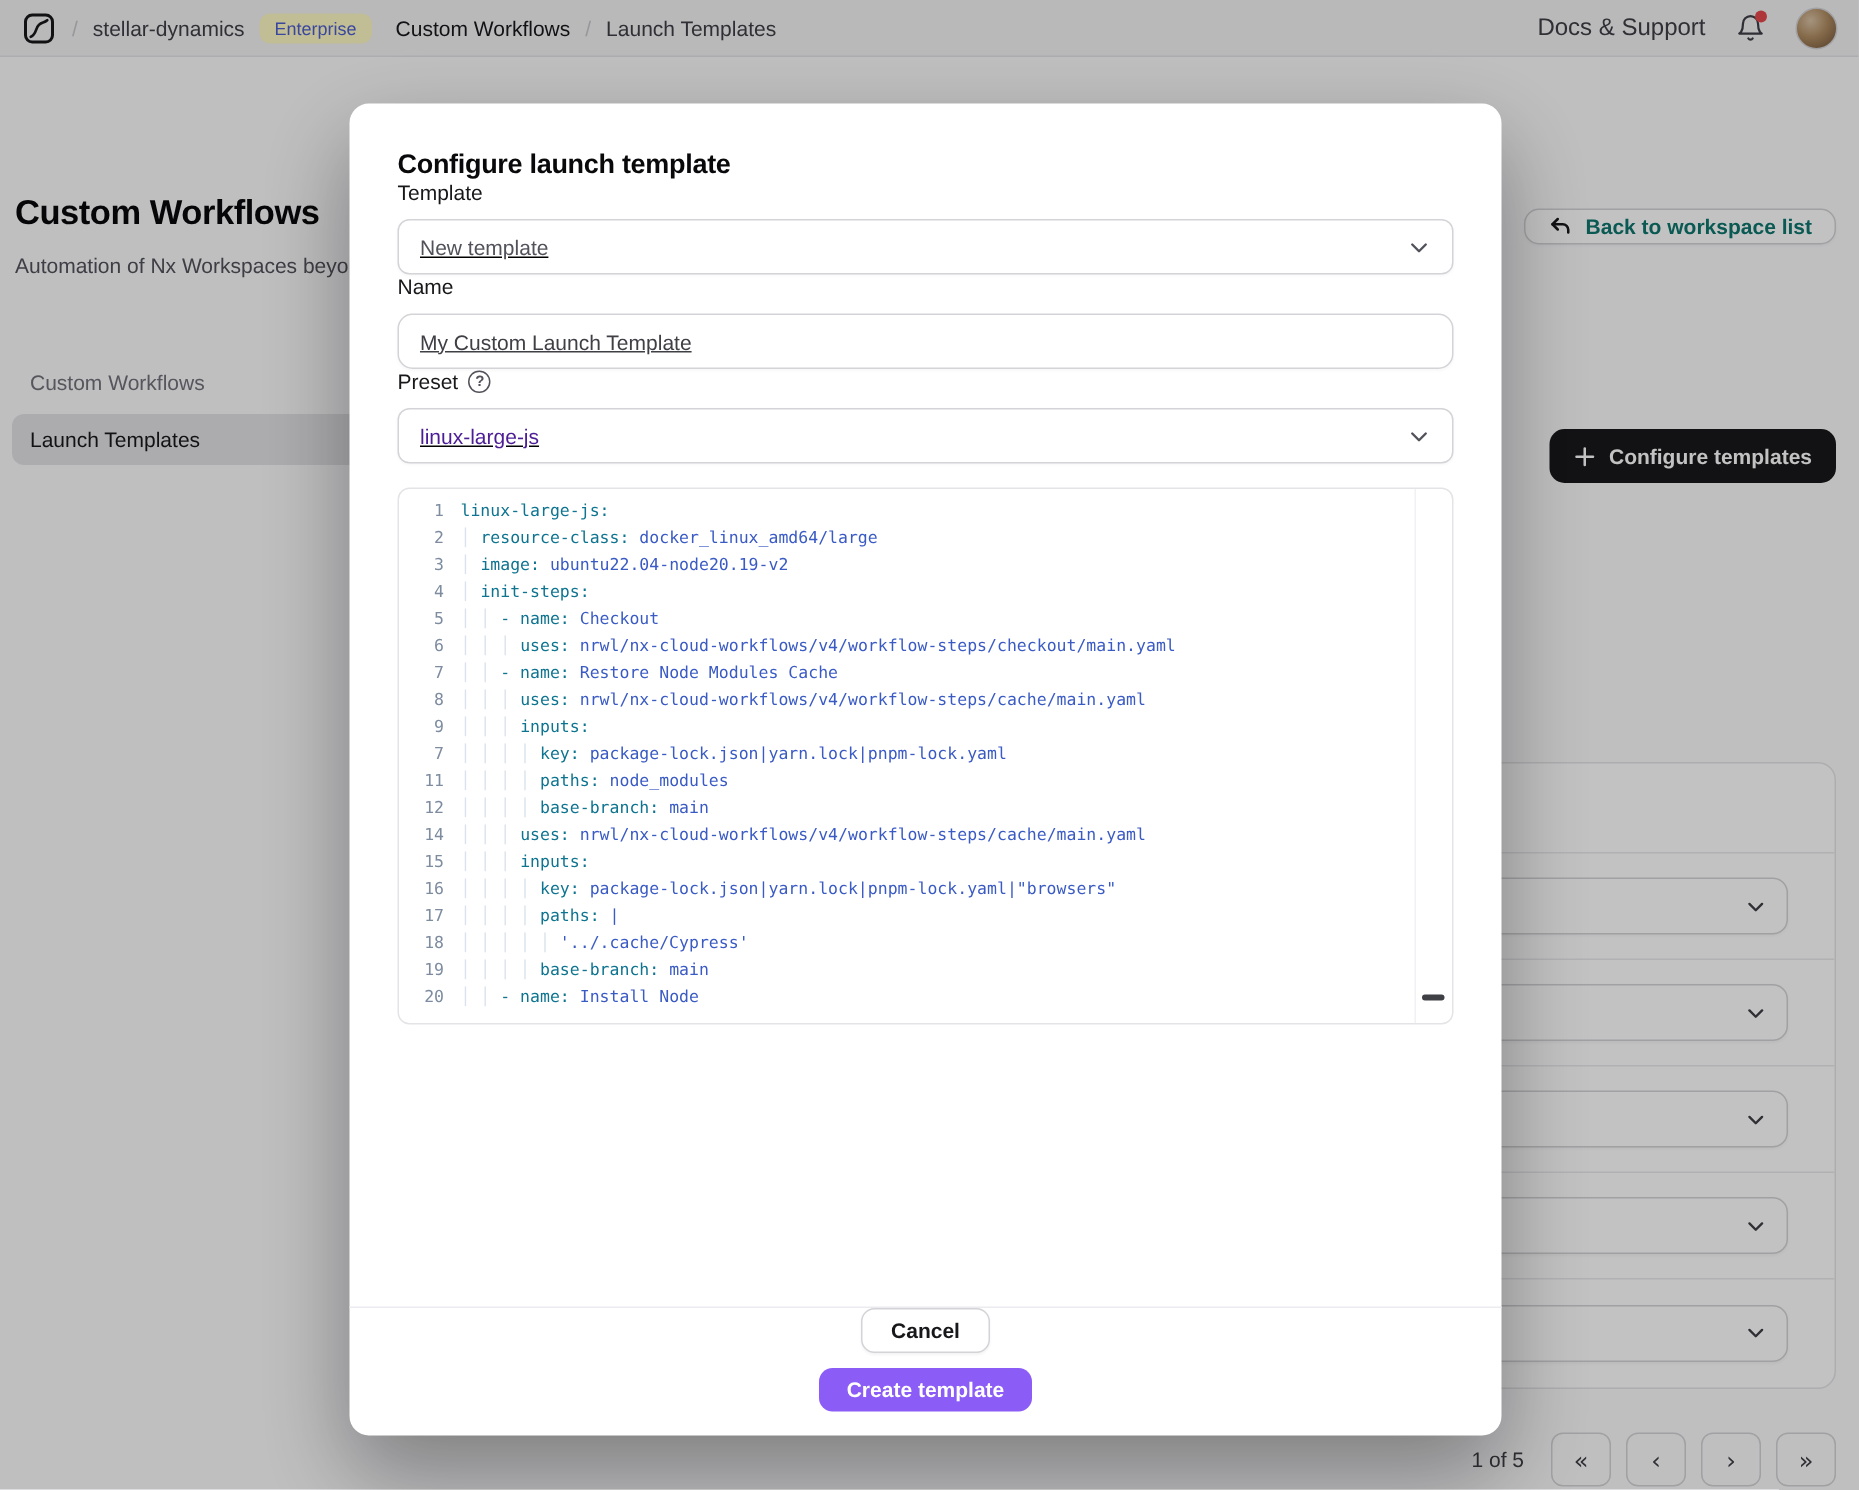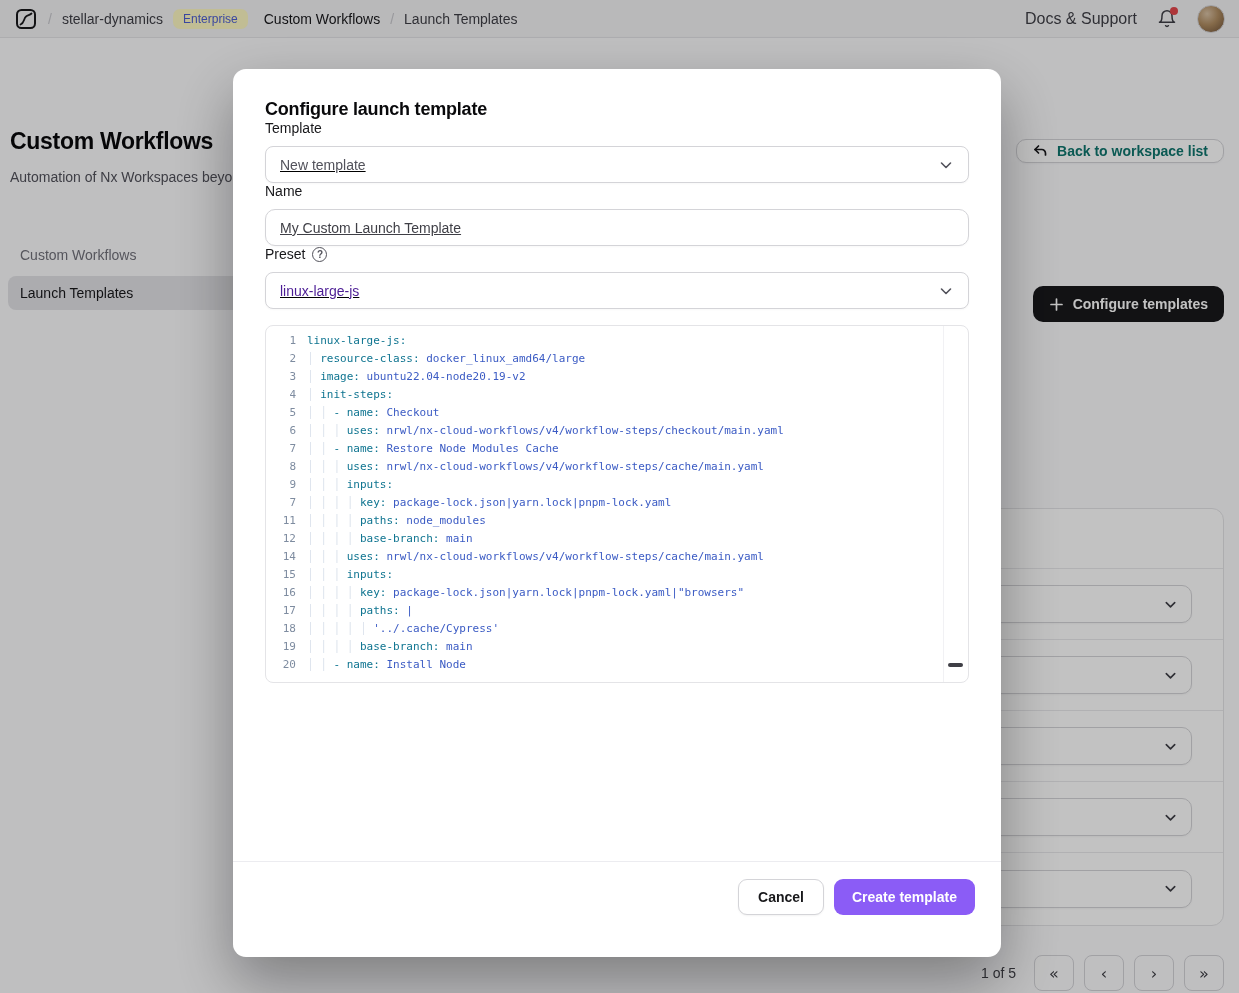--- a/index.html
+++ b/index.html
@@ -52,21 +52,21 @@
 
   .editor { margin-top:16px; height:358px; border:1px solid #e4e4e7; border-radius:8px; background:#fff; overflow:hidden; position:relative; font-family:"DejaVu Sans Mono", monospace; font-size:11px; line-height:18px; padding-top:6px; }
   .code-line { display:flex; white-space:pre; }
   .ln { width:41px; text-align:right; padding-right:11px; color:#7e8ca0; flex:none; user-select:none; }
   .seg-g { color:#dbe2ec; }
   .seg-k { color:#0e7490; }
   .seg-v { color:#3b5bc4; }
   .editor-track { position:absolute; top:0; bottom:0; right:24px; width:1px; background:#f1f1f4; }
   .editor-thumb { position:absolute; right:5px; top:337px; width:15px; height:4px; border-radius:2px; background:#3f3f46; cursor:pointer; }
 
-  .modal-footer { position:absolute; left:0; right:0; bottom:10px; height:86px; border-top:1px solid #ececf0; display:flex; align-items:center; justify-content:flex-end; gap:10px; padding:0 26px 16px; }
+  .modal-footer { position:absolute; left:0; right:0; bottom:0; height:86px; border-top:1px solid #ececf0; display:flex; align-items:center; justify-content:center; gap:10px; padding:0 26px 16px;flex-direction:column; }
   .btn-secondary { height:36px; padding:0 19px; background:#fff; border:1px solid #d4d4d8; border-radius:9px; font-size:14px; font-weight:600; color:#18181b; cursor:pointer; box-shadow:0 1px 2px rgba(0,0,0,.05); }
   .btn-primary { height:36px; padding:0 18px; background:#8b5cf6; border:none; border-radius:9px; font-size:14px; font-weight:600; color:#fff; cursor:pointer; }
 
   svg { display:block; }
 </style>
 </head>
 <body>
 
 <div class="nav">
   <div class="nav-left">

